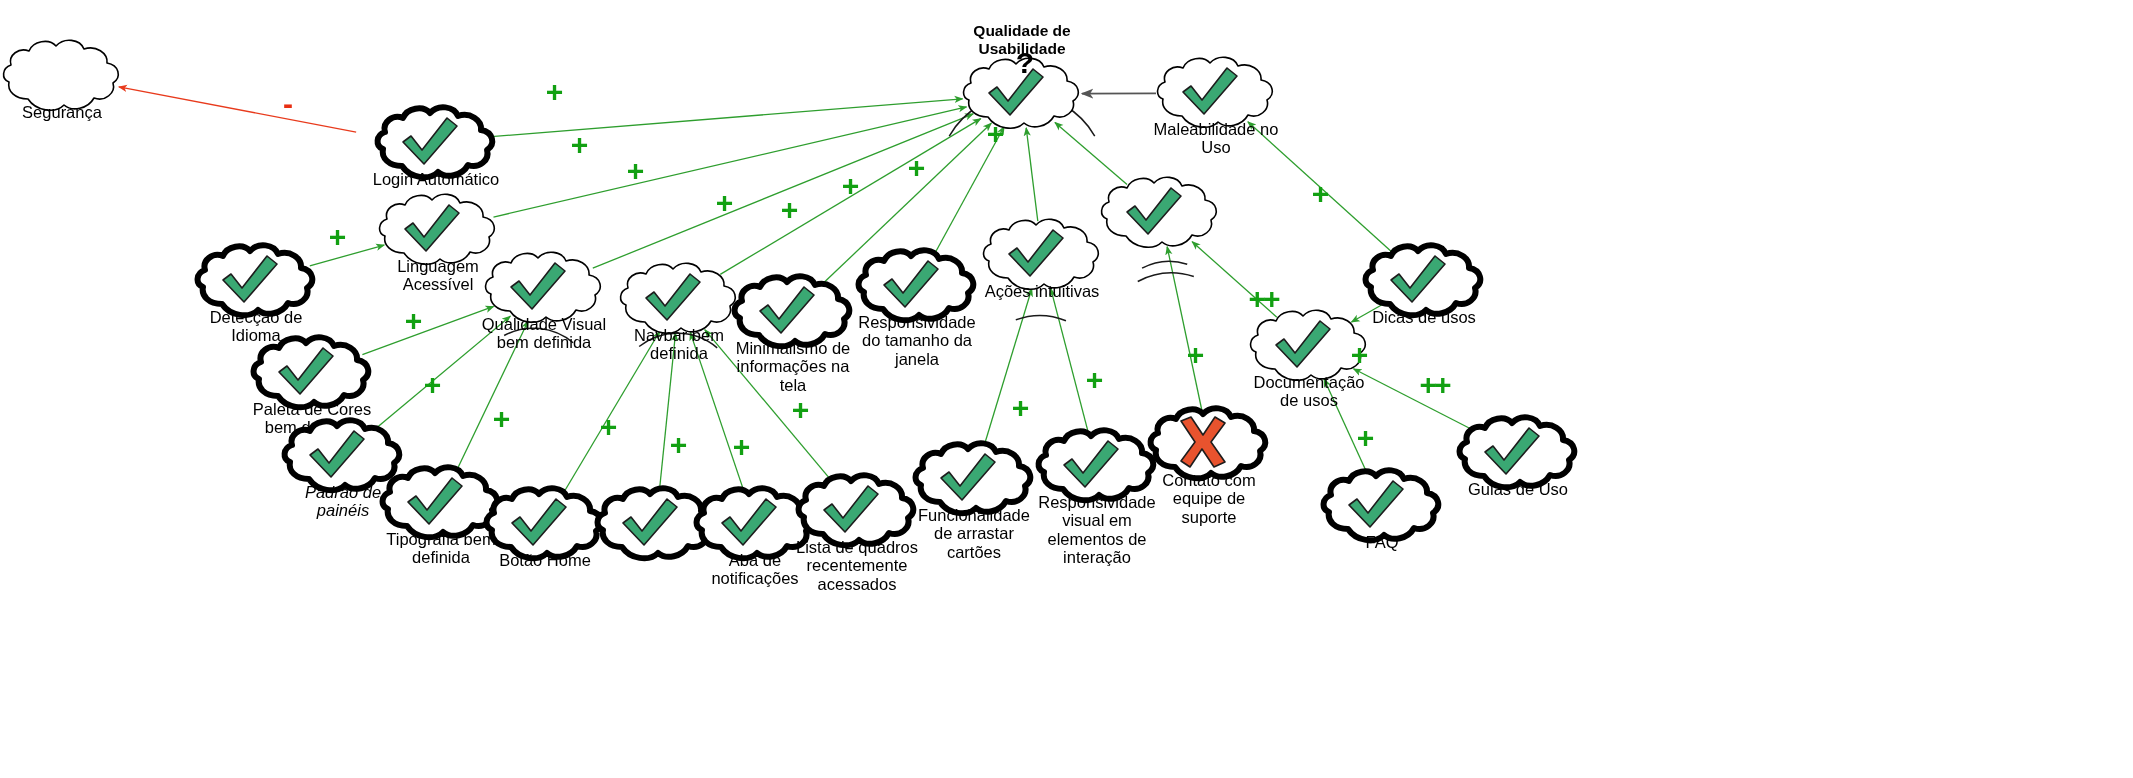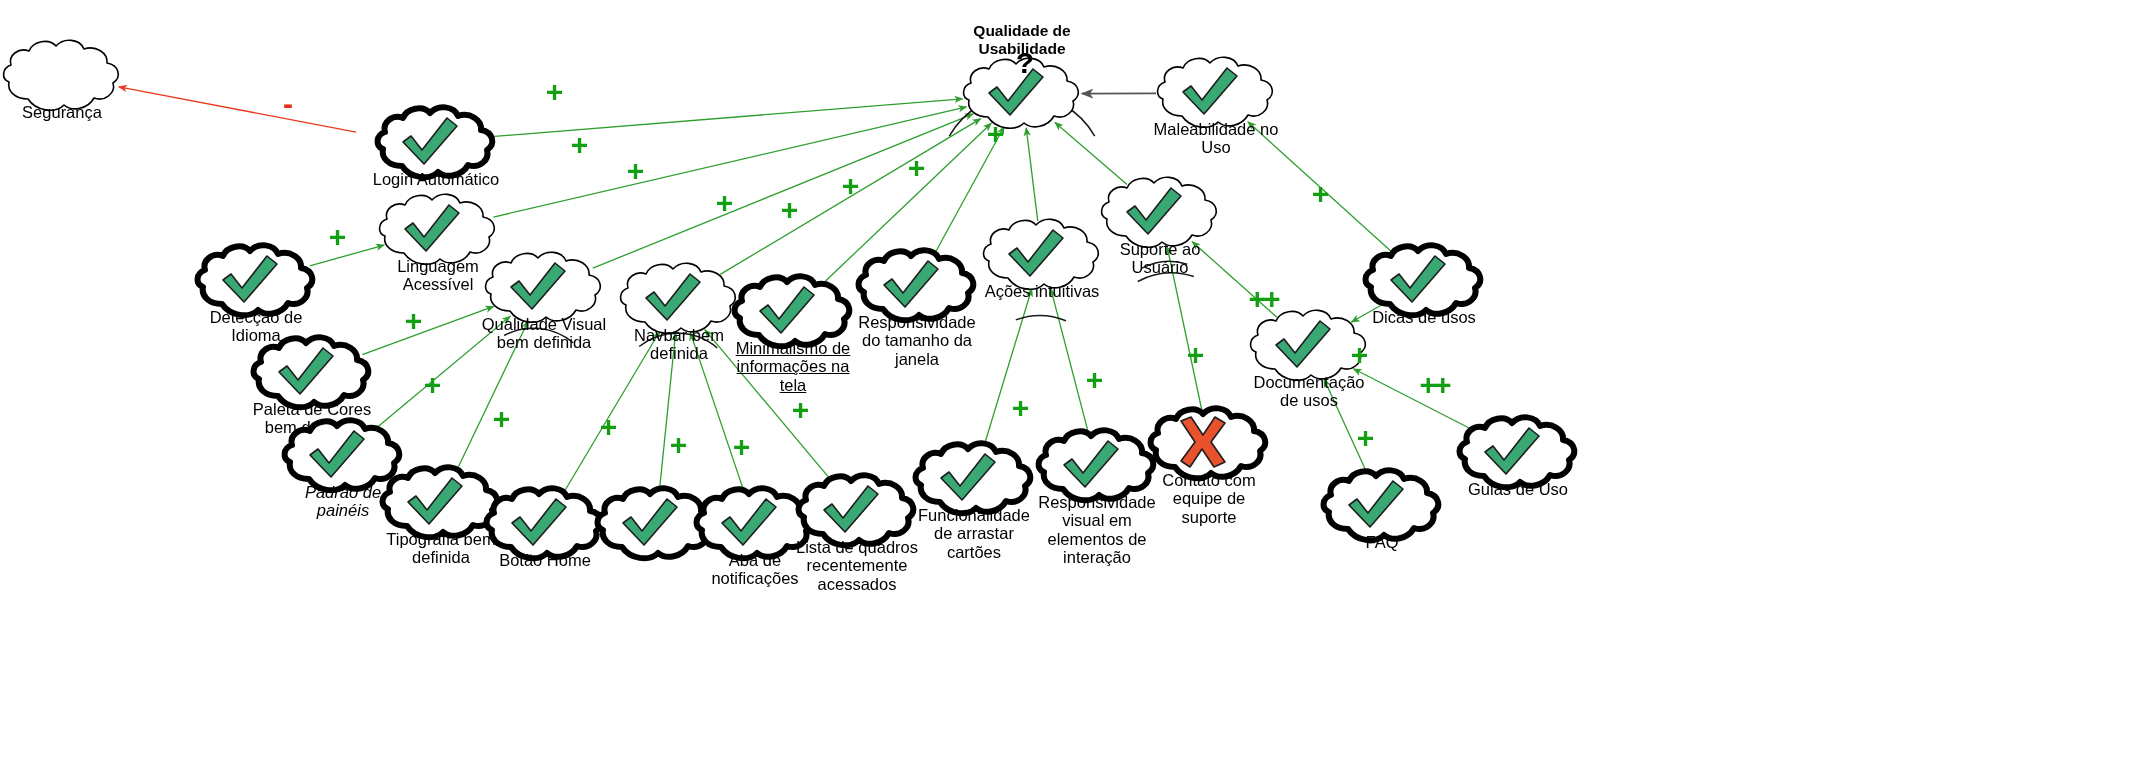--- a/index.html
+++ b/index.html
@@ -242,21 +242,21 @@
 recentemente
 acessados</div>
       </div>
       <div class="node" style="left: 793px; top: 296px;">
         <div class="cloudwrap">
           <svg class="cloud" viewBox="0 0 128 78">
             <path d="M30,62 C17,62 9,54 11,45 C3,42 4,31 13,28 C10,18 21,10 31,14 C35,4 51,1 58,9 C66,0 82,2 86,12 C98,8 110,16 109,26 C121,28 124,40 115,46 C118,56 107,65 96,61 C90,72 74,75 66,68 C57,77 38,74 30,62 Z" fill="#ffffff" stroke="#000000" stroke-width="6" stroke-linejoin="round"></path>
             <path d="M31,38 L39,32 L50,46 L75,14 L85,22 L52,60 Z" fill="#3aa873" stroke="#1d1d1d" stroke-width="1.6" stroke-linejoin="round"></path>
           </svg>
         </div>
-        <div class="label" style="top: 66px; text-decoration: underline;">Minimalismo de
+        <div class="label" style="top: 66px;">Minimalismo de
 informações na
 tela</div>
       </div>
       <div class="node" style="left: 917px; top: 270px;">
         <div class="cloudwrap">
           <svg class="cloud" viewBox="0 0 128 78">
             <path d="M30,62 C17,62 9,54 11,45 C3,42 4,31 13,28 C10,18 21,10 31,14 C35,4 51,1 58,9 C66,0 82,2 86,12 C98,8 110,16 109,26 C121,28 124,40 115,46 C118,56 107,65 96,61 C90,72 74,75 66,68 C57,77 38,74 30,62 Z" fill="#ffffff" stroke="#000000" stroke-width="6" stroke-linejoin="round"></path>
             <path d="M31,38 L39,32 L50,46 L75,14 L85,22 L52,60 Z" fill="#3aa873" stroke="#1d1d1d" stroke-width="1.6" stroke-linejoin="round"></path>
           </svg>
         </div>
@@ -296,22 +296,20 @@
 elementos de
 interação</div>
       </div>
       <div class="node" style="left: 1160px; top: 197px;">
         <div class="cloudwrap">
           <svg class="cloud" viewBox="0 0 128 78">
             <path d="M30,62 C17,62 9,54 11,45 C3,42 4,31 13,28 C10,18 21,10 31,14 C35,4 51,1 58,9 C66,0 82,2 86,12 C98,8 110,16 109,26 C121,28 124,40 115,46 C118,56 107,65 96,61 C90,72 74,75 66,68 C57,77 38,74 30,62 Z" fill="#ffffff" stroke="#000000" stroke-width="1.6" stroke-linejoin="round"></path>
             <path d="M31,38 L39,32 L50,46 L75,14 L85,22 L52,60 Z" fill="#3aa873" stroke="#1d1d1d" stroke-width="1.6" stroke-linejoin="round"></path>
           </svg>
         </div>
-        <div class="label" style="top: 66px;">Suporte ao
-Usuário</div>
       </div>
       <div class="node" style="left: 1209px; top: 428px;">
         <div class="cloudwrap">
           <svg class="cloud" viewBox="0 0 128 78">
             <path d="M30,62 C17,62 9,54 11,45 C3,42 4,31 13,28 C10,18 21,10 31,14 C35,4 51,1 58,9 C66,0 82,2 86,12 C98,8 110,16 109,26 C121,28 124,40 115,46 C118,56 107,65 96,61 C90,72 74,75 66,68 C57,77 38,74 30,62 Z" fill="#ffffff" stroke="#000000" stroke-width="6" stroke-linejoin="round"></path>
             <path d="M36,16 L46,12 L58,30 L70,12 L80,18 L66,37 L80,57 L69,62 L57,44 L45,62 L36,56 L50,37 Z" fill="#e8532e" stroke="#1d1d1d" stroke-width="1.6" stroke-linejoin="round"></path>
           </svg>
         </div>
         <div class="label" style="top: 66px;">Contato com
 equipe de

